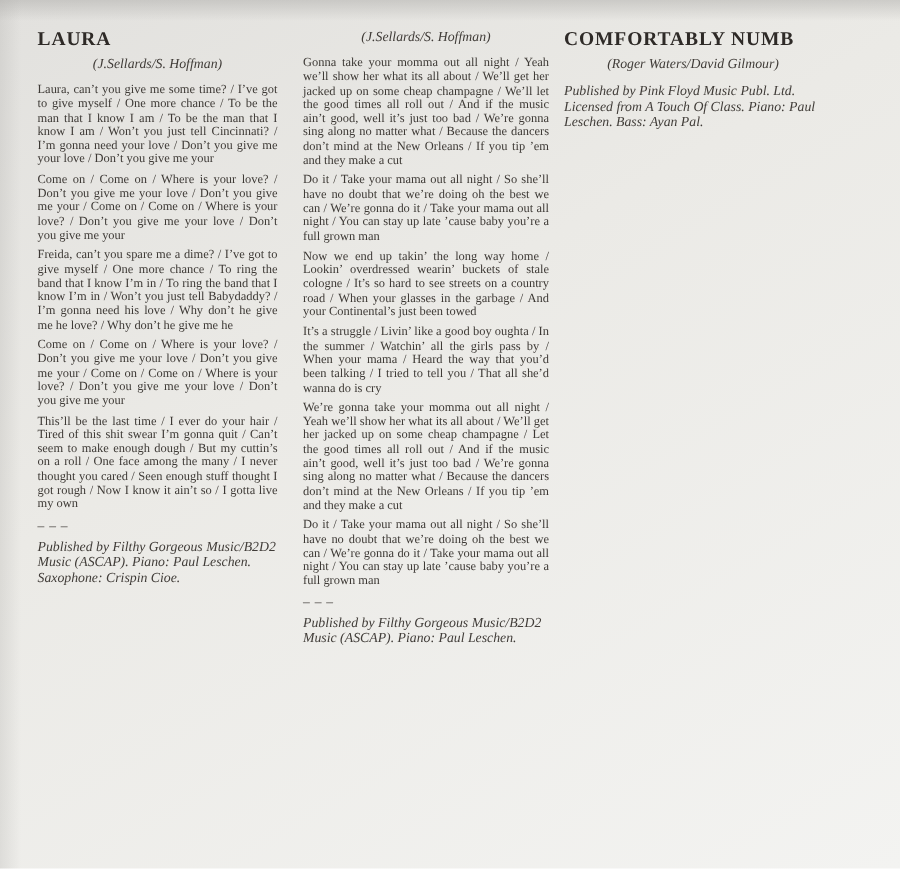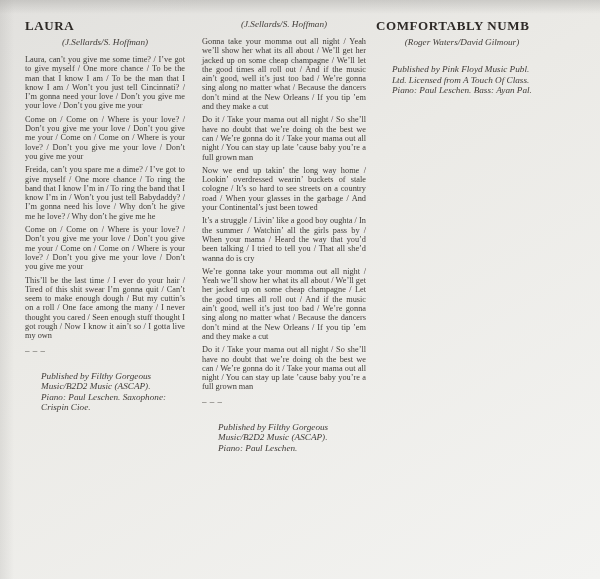--- a/index.html
+++ b/index.html
@@ -62,21 +62,21 @@
     font-size: 9px;
     line-height: 10px;
     letter-spacing: 0.5px;
     margin: 2px 0 4px 0;
     color: #3d3935;
   }
   .footer {
     font-style: italic;
     font-size: 9.2px;
     line-height: 10.6px;
-    margin: 16px;
+    margin: 0;
     color: #403c38;
   }
 </style>
 </head>
 <body>
 
 <div class="scan-shade-top"></div>
 <div class="scan-shade-left"></div>
 
 <main>

